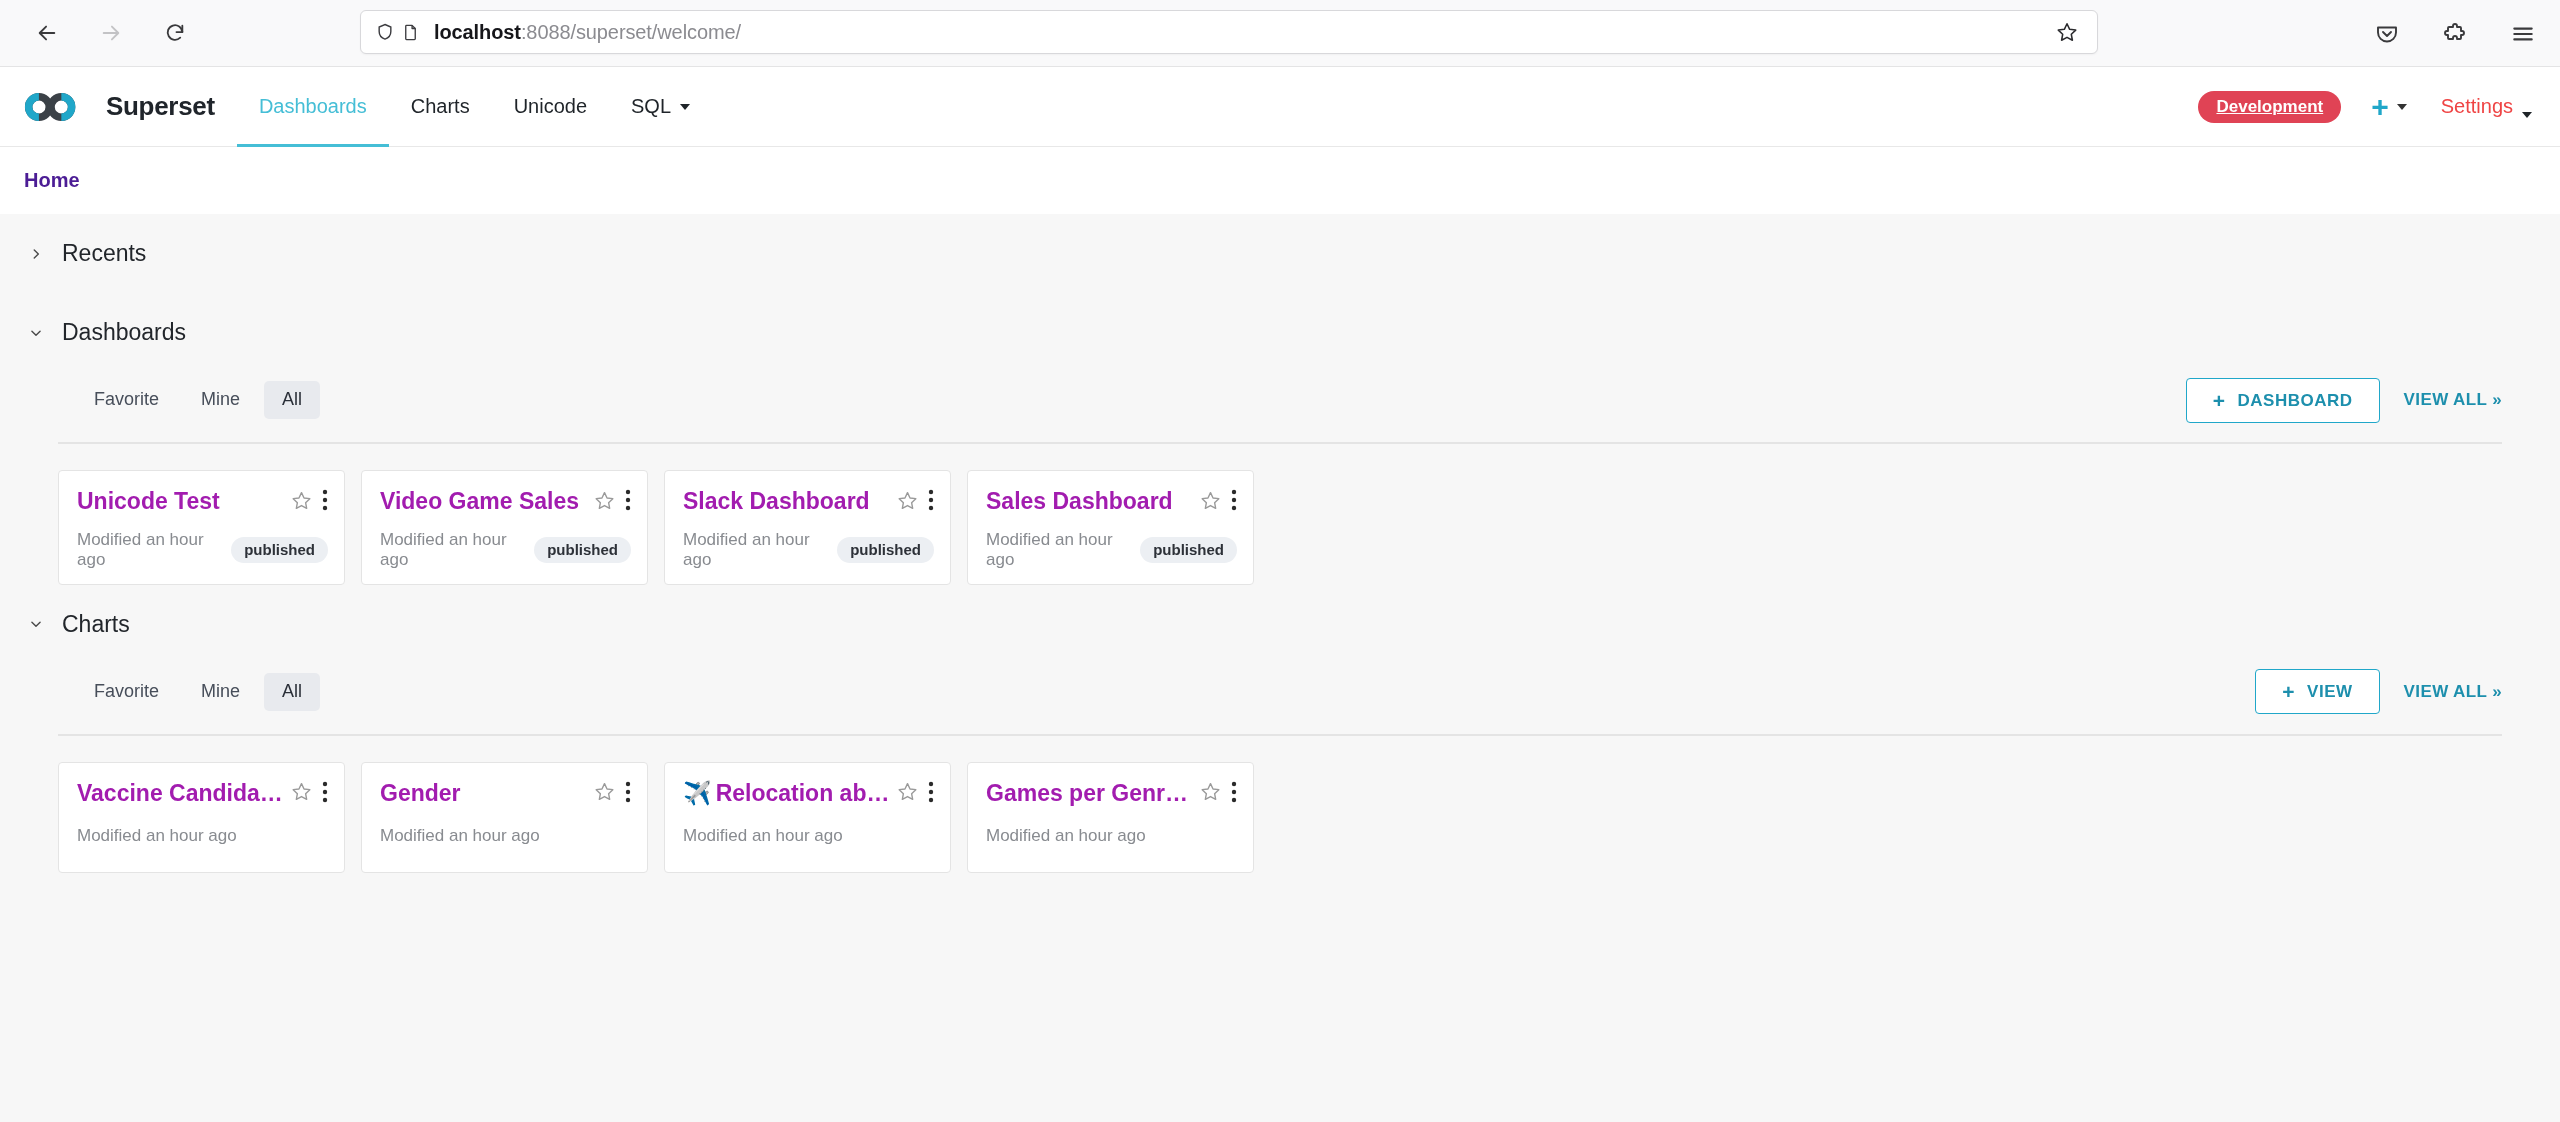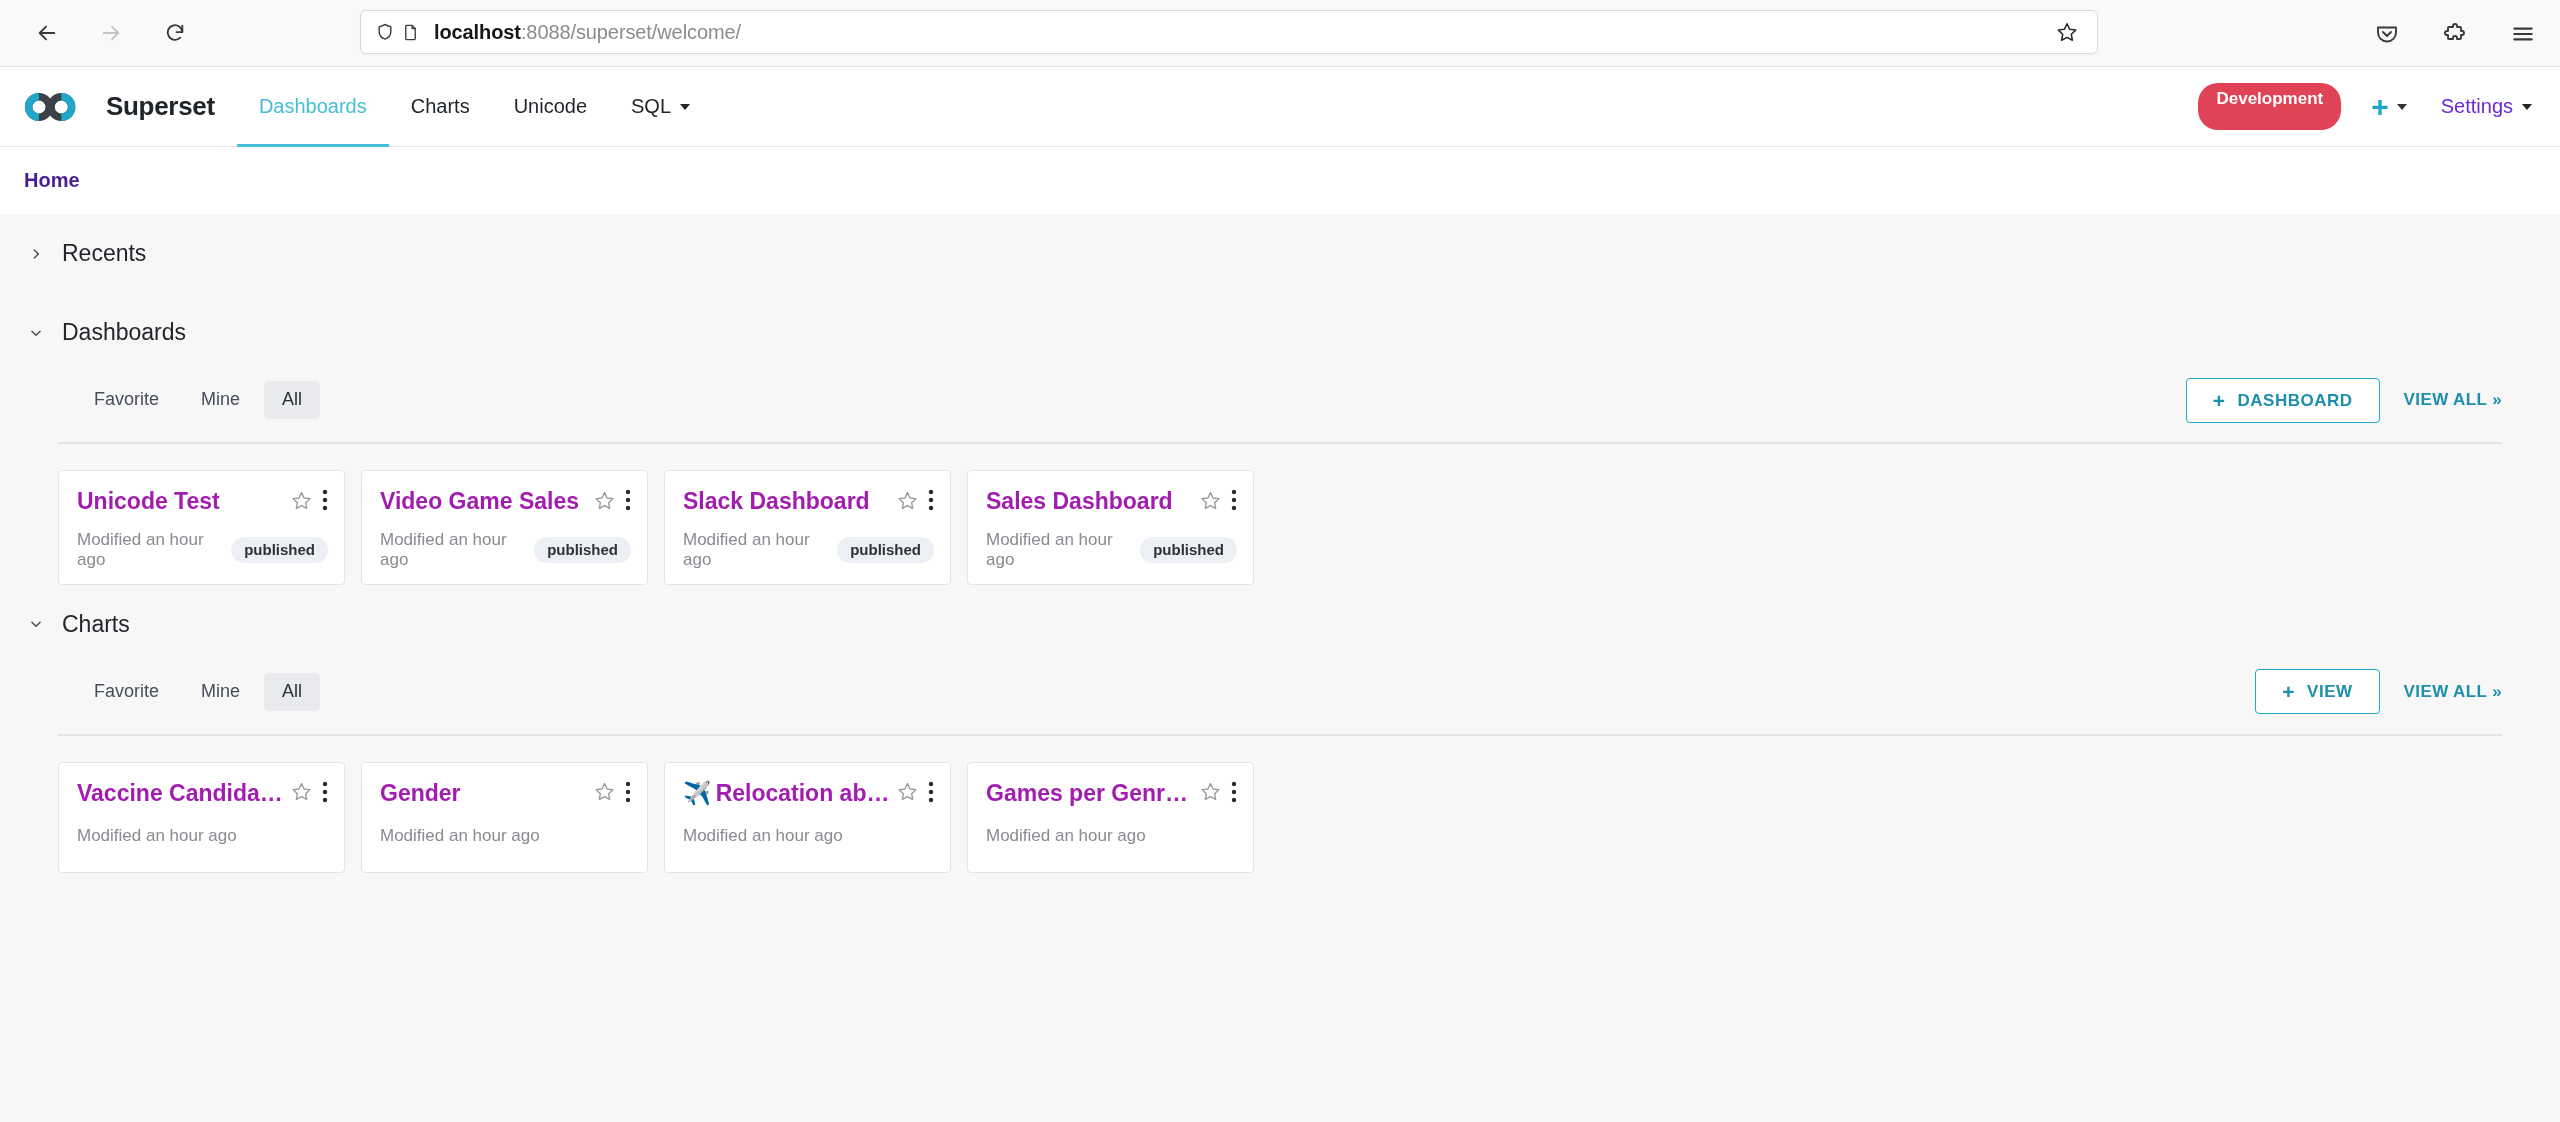--- a/index.html
+++ b/index.html
@@ -117,38 +117,39 @@
   .supnav-right {
     margin-left: auto;
     display: flex; align-items: center; gap: 0;
   }
   .env-badge {
     background: #e04355;
     color: #ffffff;
     font-size: 17px;
     font-weight: 600;
     border-radius: 20px;
-    padding: 7px 18px 23px;
+    padding: 7px 18px 8px;
     line-height: 1;
     margin-right: 30px;
+    text-decoration: underline;
   }
   .plus-menu {
     display: flex; align-items: center;
     margin-right: 34px;
   }
   .plus-sign {
     color: #20a7c9;
     font-size: 30px;
     font-weight: bold;
     line-height: 1;
   }
   .plus-menu .caret { border-top-color: #333; margin-left: 8px; }
   .settings-menu {
-    display: flex; align-items: center;
-    font-size: 20px; color: #6d28d9;
+    display: flex; align-items: flex-end;
+    font-size: 20px; color: #ef4444;
   }
 
   
   .page-title-bar {
     background: #ffffff;
     padding: 22px 0 22px 24px;
   }
   .page-title {
     font-size: 20px; font-weight: bold; color: #4c1d95;
   }

